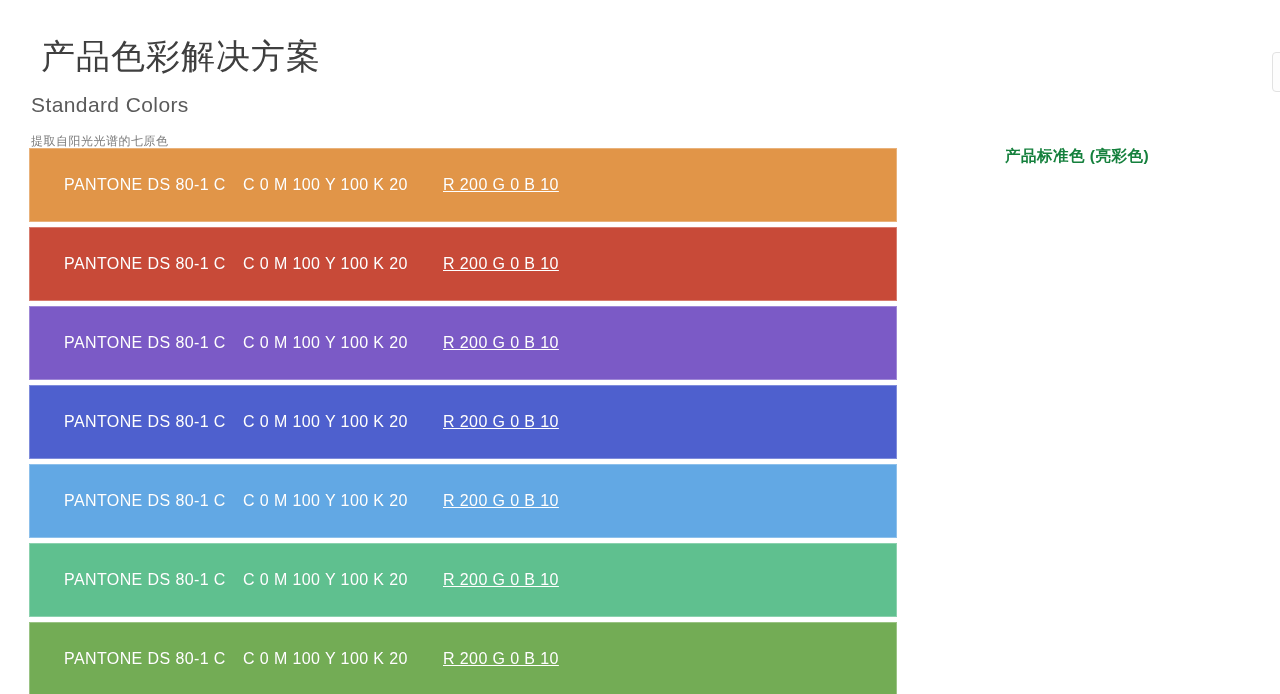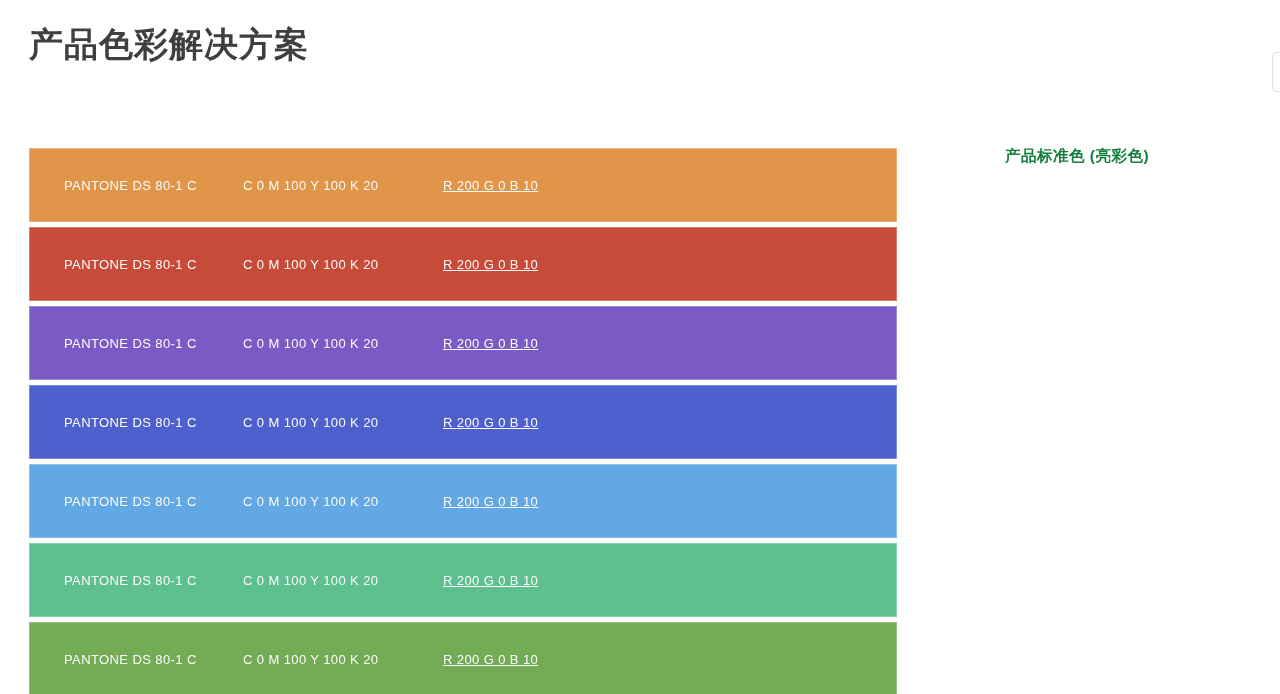--- a/index.html
+++ b/index.html
@@ -25,24 +25,24 @@
   
   .header {
     position: absolute;
     left: 29px;
     top: 22px;
     width: 900px;
   }
   .title-cn {
     font-size: 34px;
     line-height: 44px;
-    font-weight: 700;
+    font-weight: 400;
     color: #3f3f3f;
     letter-spacing: 1px;
-    margin: 0;
+    margin: 12px;
     white-space: nowrap;
   }
   .title-en {
     font-size: 21px;
     line-height: 30px;
     font-weight: 400;
     color: #5a5a5a;
     letter-spacing: 0.4px;
     margin: 4px 0 0 2px;
     white-space: nowrap;
@@ -73,21 +73,21 @@
     position: absolute;
     left: 0;
     top: 0;
     right: 0;
     bottom: 0;
     display: flex;
     align-items: center;
   }
   .cell {
     color: #ffffff;
-    font-size: 13px;
+    font-size: 16px;
     letter-spacing: 0.4px;
     white-space: nowrap;
     text-shadow: 0 0 1px rgba(0,0,0,0.08);
   }
   .cell-pantone { position: absolute; left: 35px; }
   .cell-cmyk    { position: absolute; left: 214px; }
   .cell-rgb     { position: absolute; left: 414px; text-decoration: underline; }
 
   
   .side-panel {
@@ -134,20 +134,22 @@
     background: #fdfdfd;
   }
 </style>
 </head>
 <body>
 
 <div class="page">
 
   <div class="header">
     <h1 class="title-cn">产品色彩解决方案</h1>
+    <div class="title-en">Standard Colors</div>
+    <div class="subtitle-cn">提取自阳光光谱的七原色</div>
   </div>
 
   <div class="swatch-list">
 
     <div class="swatch" style="background: rgb(225, 149, 72);">
       <div class="swatch-inner">
         <span class="cell cell-pantone">PANTONE DS 80-1 C</span>
         <span class="cell cell-cmyk">C 0   M 100   Y 100   K 20</span>
         <span class="cell cell-rgb">R 200   G 0   B 10</span>
       </div>

